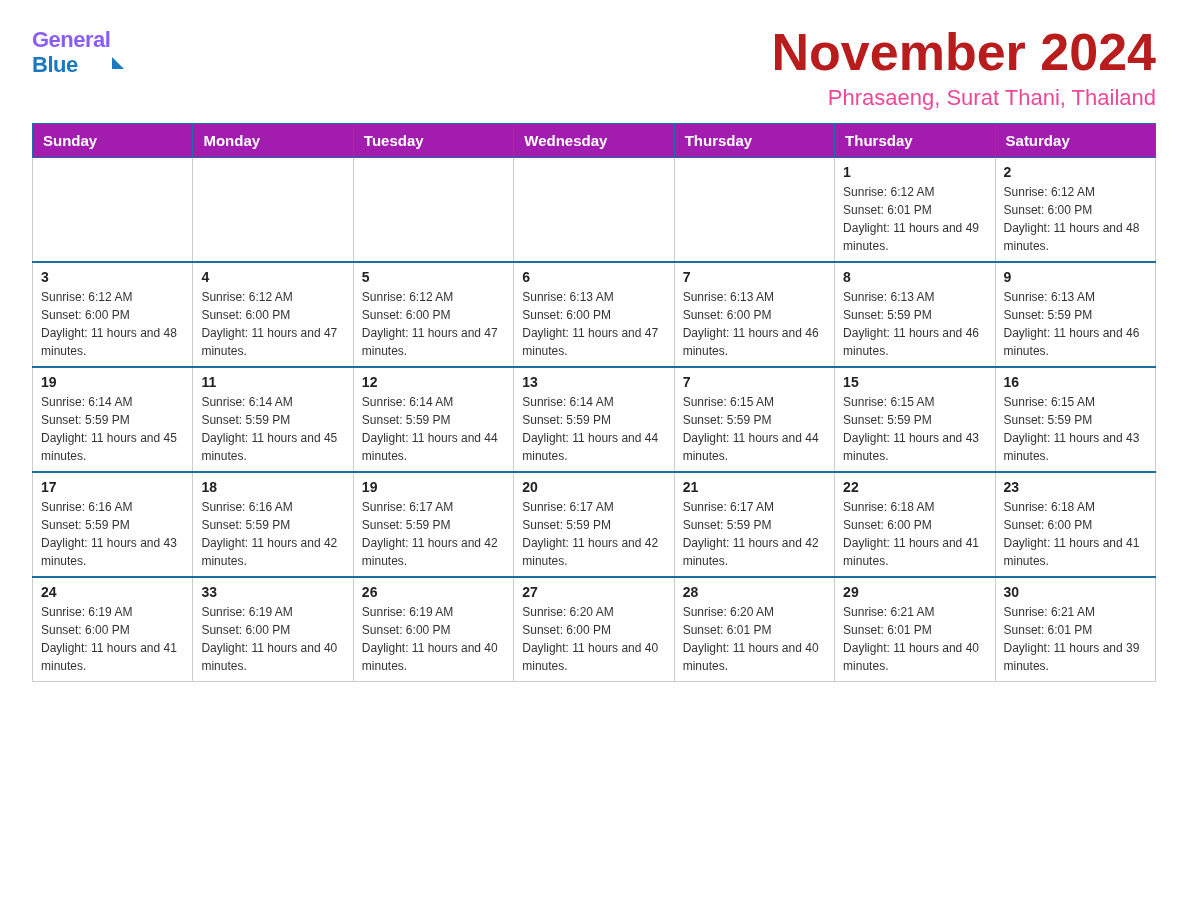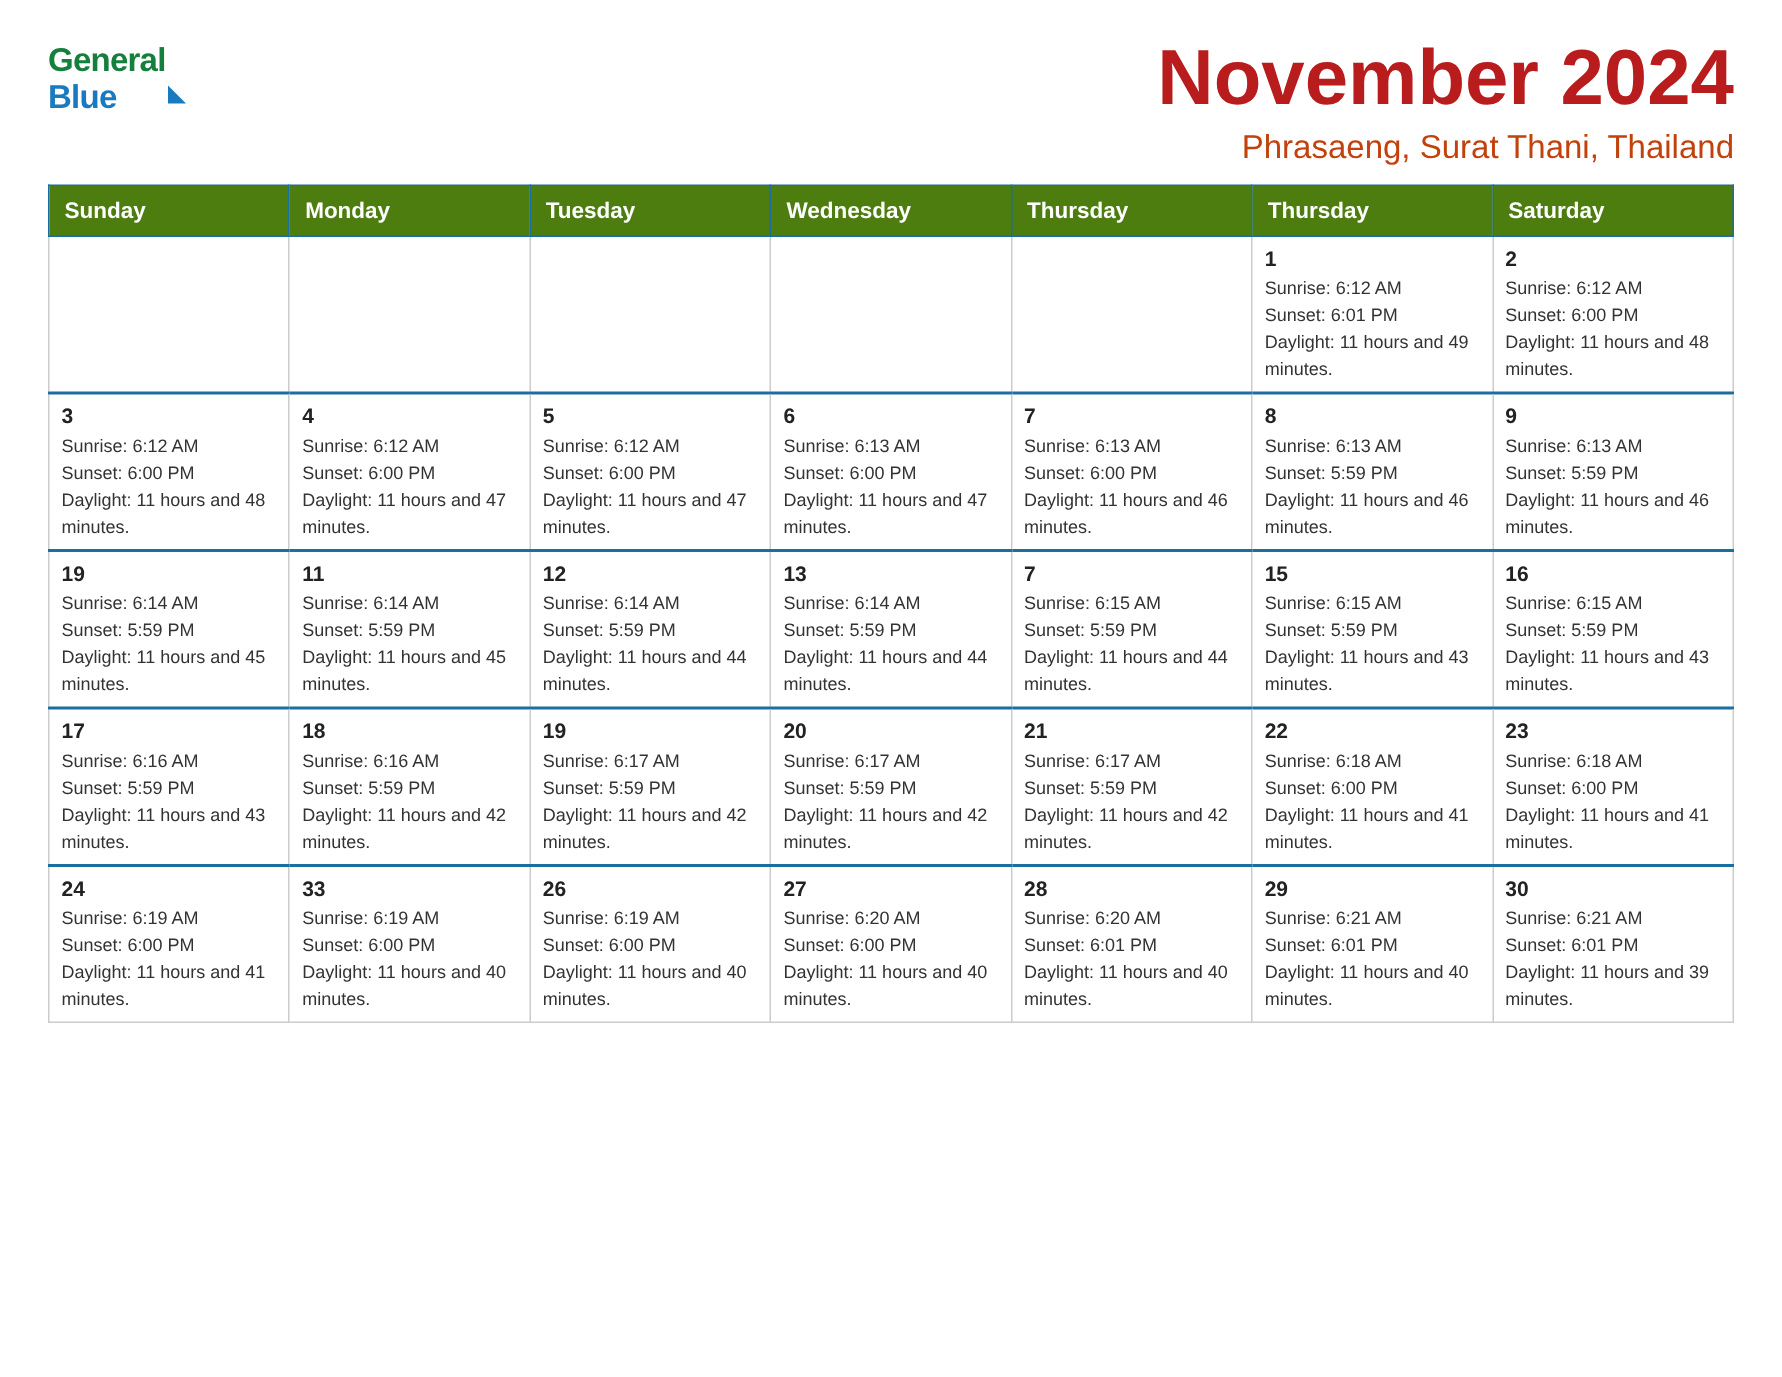--- a/index.html
+++ b/index.html
@@ -17,21 +17,21 @@
     }
     .logo {
       display: flex;
       flex-direction: column;
       align-items: flex-start;
       margin-top: 4px;
     }
     .logo-general {
       font-size: 22px;
       font-weight: bold;
-      color: #15803d;
+      color: #8b5cf6;
       letter-spacing: -0.5px;
       line-height: 1.1;
     }
     .logo-blue-row {
       display: flex;
       align-items: center;
       gap: 32px;
     }
     .logo-blue {
       font-size: 22px;
@@ -52,30 +52,30 @@
       text-align: right;
     }
     .main-title {
       font-size: 52px;
       font-weight: bold;
       color: #b91c1c;
       line-height: 1.1;
     }
     .subtitle {
       font-size: 22px;
-      color: #c2410c;
+      color: #ec4899;
       margin-top: 4px;
     }
     .calendar {
       width: 100%;
       border-collapse: collapse;
       margin-top: 12px;
     }
     .calendar th {
-      background: #4d7c0f;
+      background: #a21caf;
       color: #fff;
       font-size: 15px;
       font-weight: bold;
       padding: 8px 10px;
       text-align: left;
       border: 1px solid #1a6fa0;
     }
     .calendar td {
       border: 1px solid #ccc;
       vertical-align: top;

